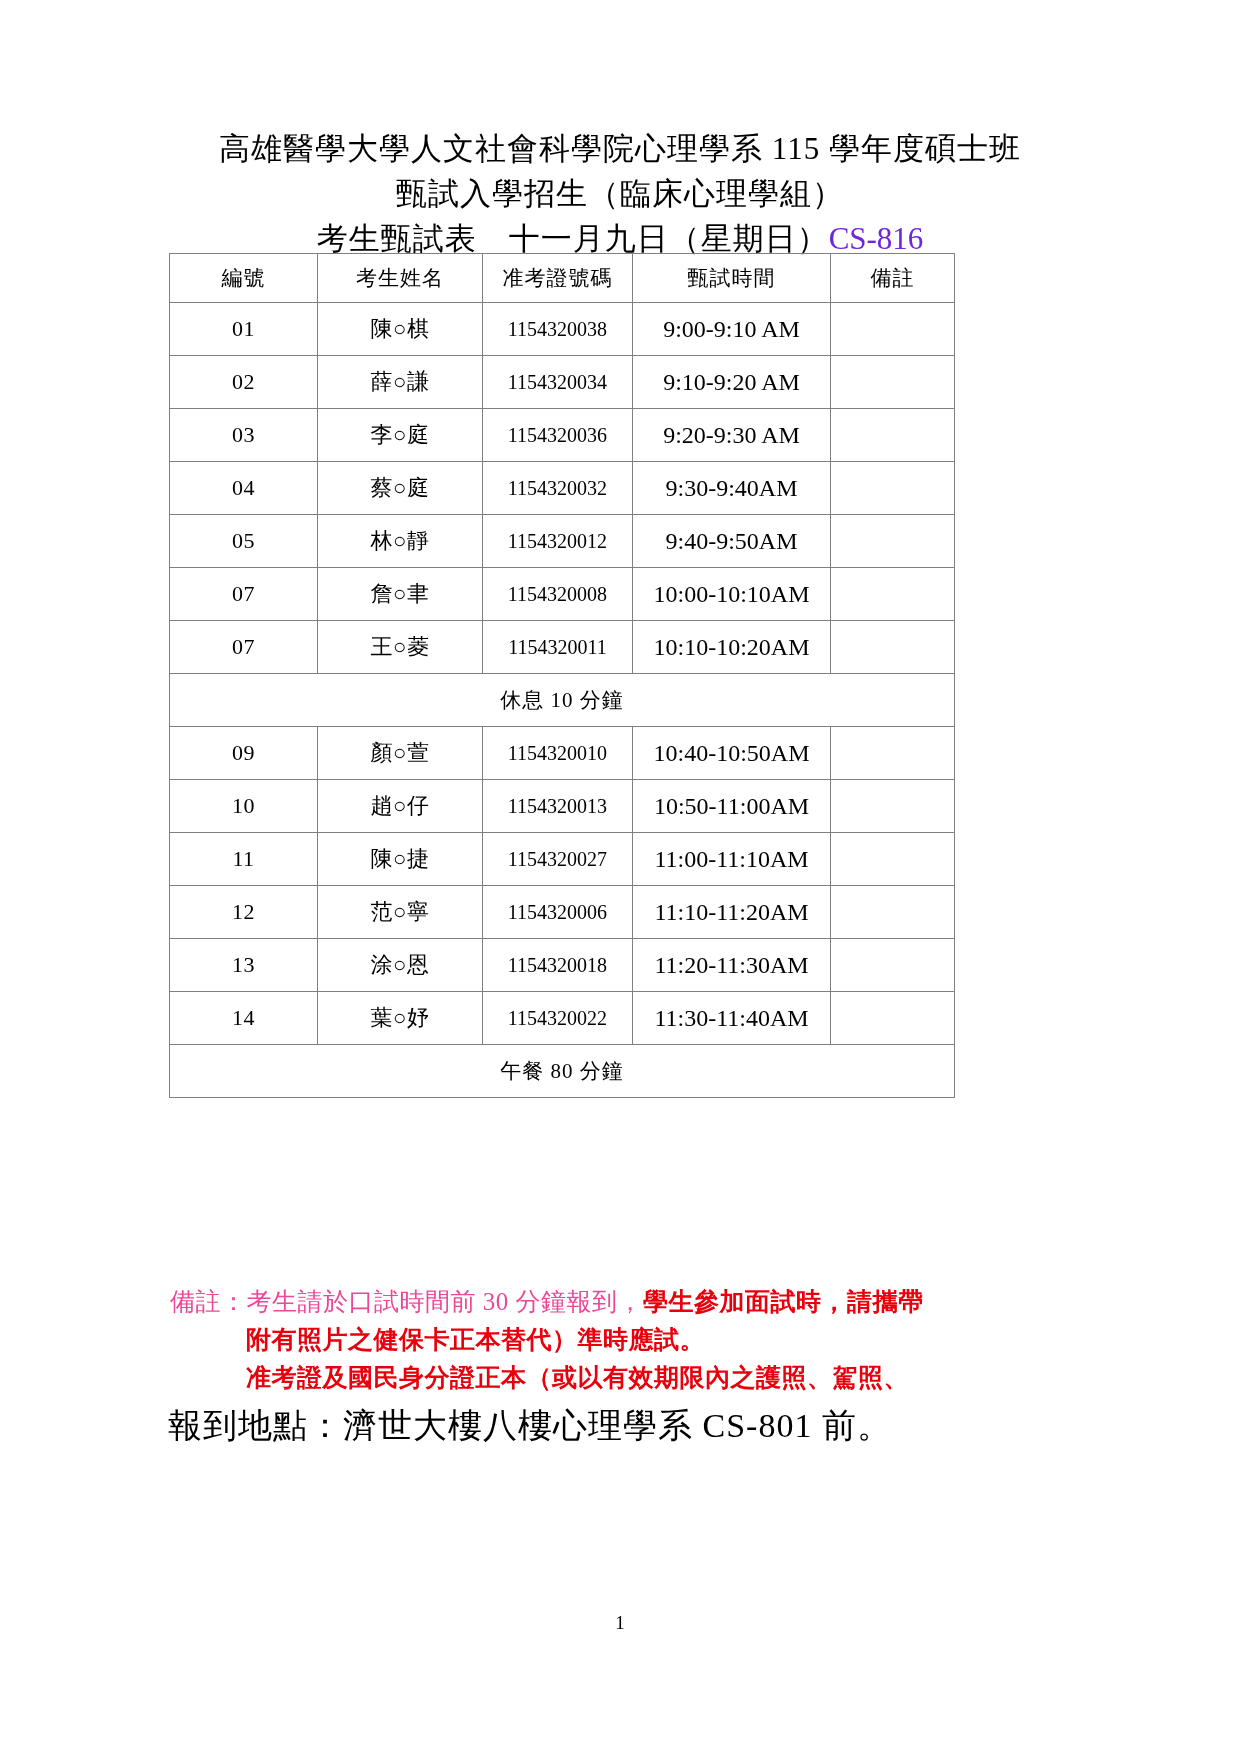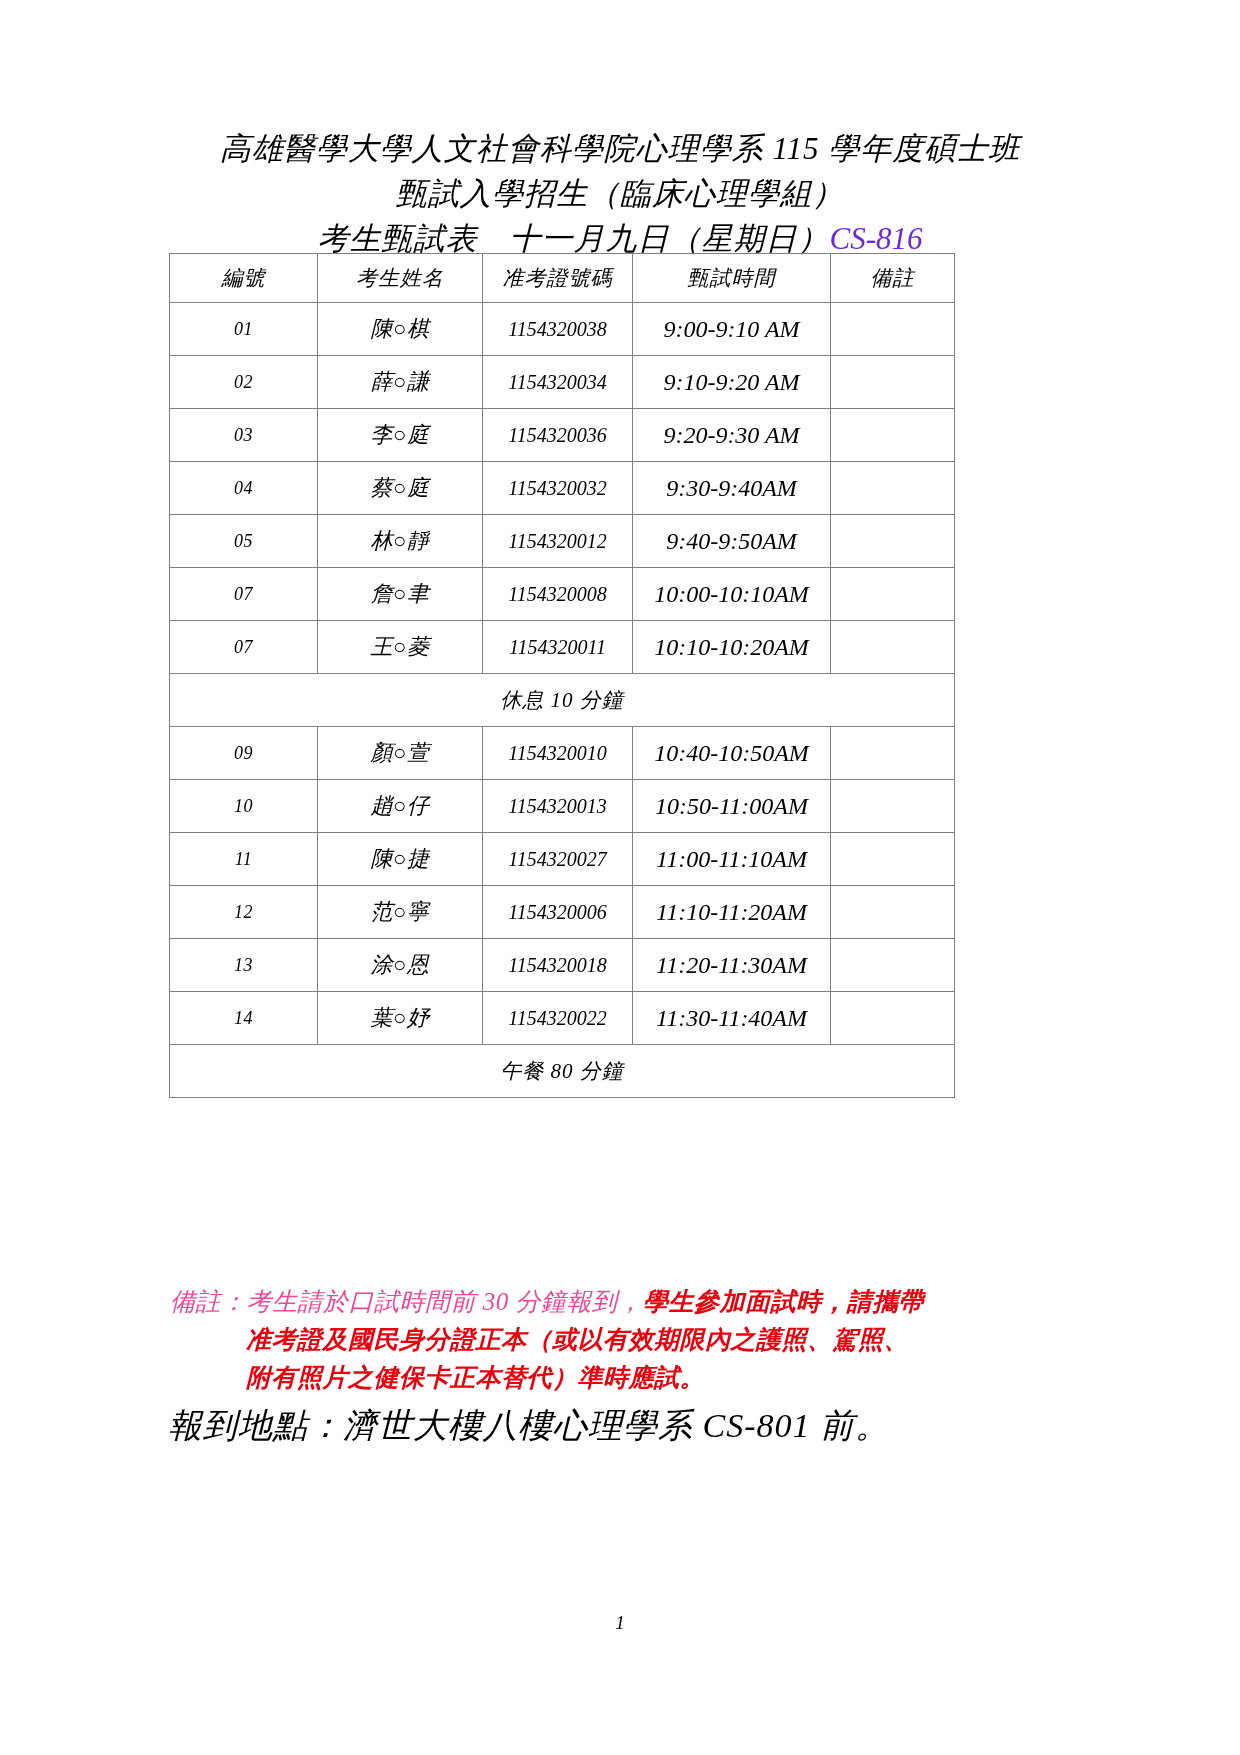--- a/index.html
+++ b/index.html
@@ -14,21 +14,20 @@
     font-family: "Liberation Serif", "DejaVu Serif", serif;
     color: #000000;
     overflow: hidden;
   }
   .page {
     position: absolute;
     left: 0; top: 0;
     width: 1056px;
     height: 1755px;
     box-sizing: border-box;
-    font-style: italic;
   }
 
   
   .title-block {
     position: absolute;
     left: 0;
     top: 126px;
     width: 1240px;
     text-align: center;
   }
@@ -72,21 +71,21 @@
 
   .sched-table thead td {
     height: 48px;
     font-size: 21px;
     letter-spacing: 1px;
   }
   .sched-table tbody td {
     height: 52px;
   }
   .cell-no {
-    font-size: 18px;
+    font-size: 22px;
     letter-spacing: 0.5px;
   }
   .cell-name {
     font-size: 22px;
     letter-spacing: 0.5px;
   }
   .cell-exam {
     font-size: 20px;
     letter-spacing: 0px;
   }
@@ -268,21 +267,21 @@
       </tr>
 
       <tr class="break-row">
         <td colspan="5">午餐 80 分鐘</td>
       </tr>
     </tbody>
   </table>
 
   <div class="notes">
     <div class="note-line"><span class="note-label">備註：考生請於口試時間前 30 分鐘報到，</span><span class="note-red">學生參加面試時，請攜帶</span></div>
+    <div class="note-line note-indent"><span class="note-red">附有照片之健保卡正本替代）準時應試。</span></div>
     <div class="note-line note-indent"><span class="note-red">准考證及國民身分證正本（或以有效期限內之護照、駕照、</span></div>
-    <div class="note-line note-indent"><span class="note-red">附有照片之健保卡正本替代）準時應試。</span></div>
   </div>
 
   <div class="place-line">報到地點：濟世大樓八樓心理學系 CS-801 前。</div>
 
   <div class="page-number">1</div>
 
 </div>
 
 </body></html>

